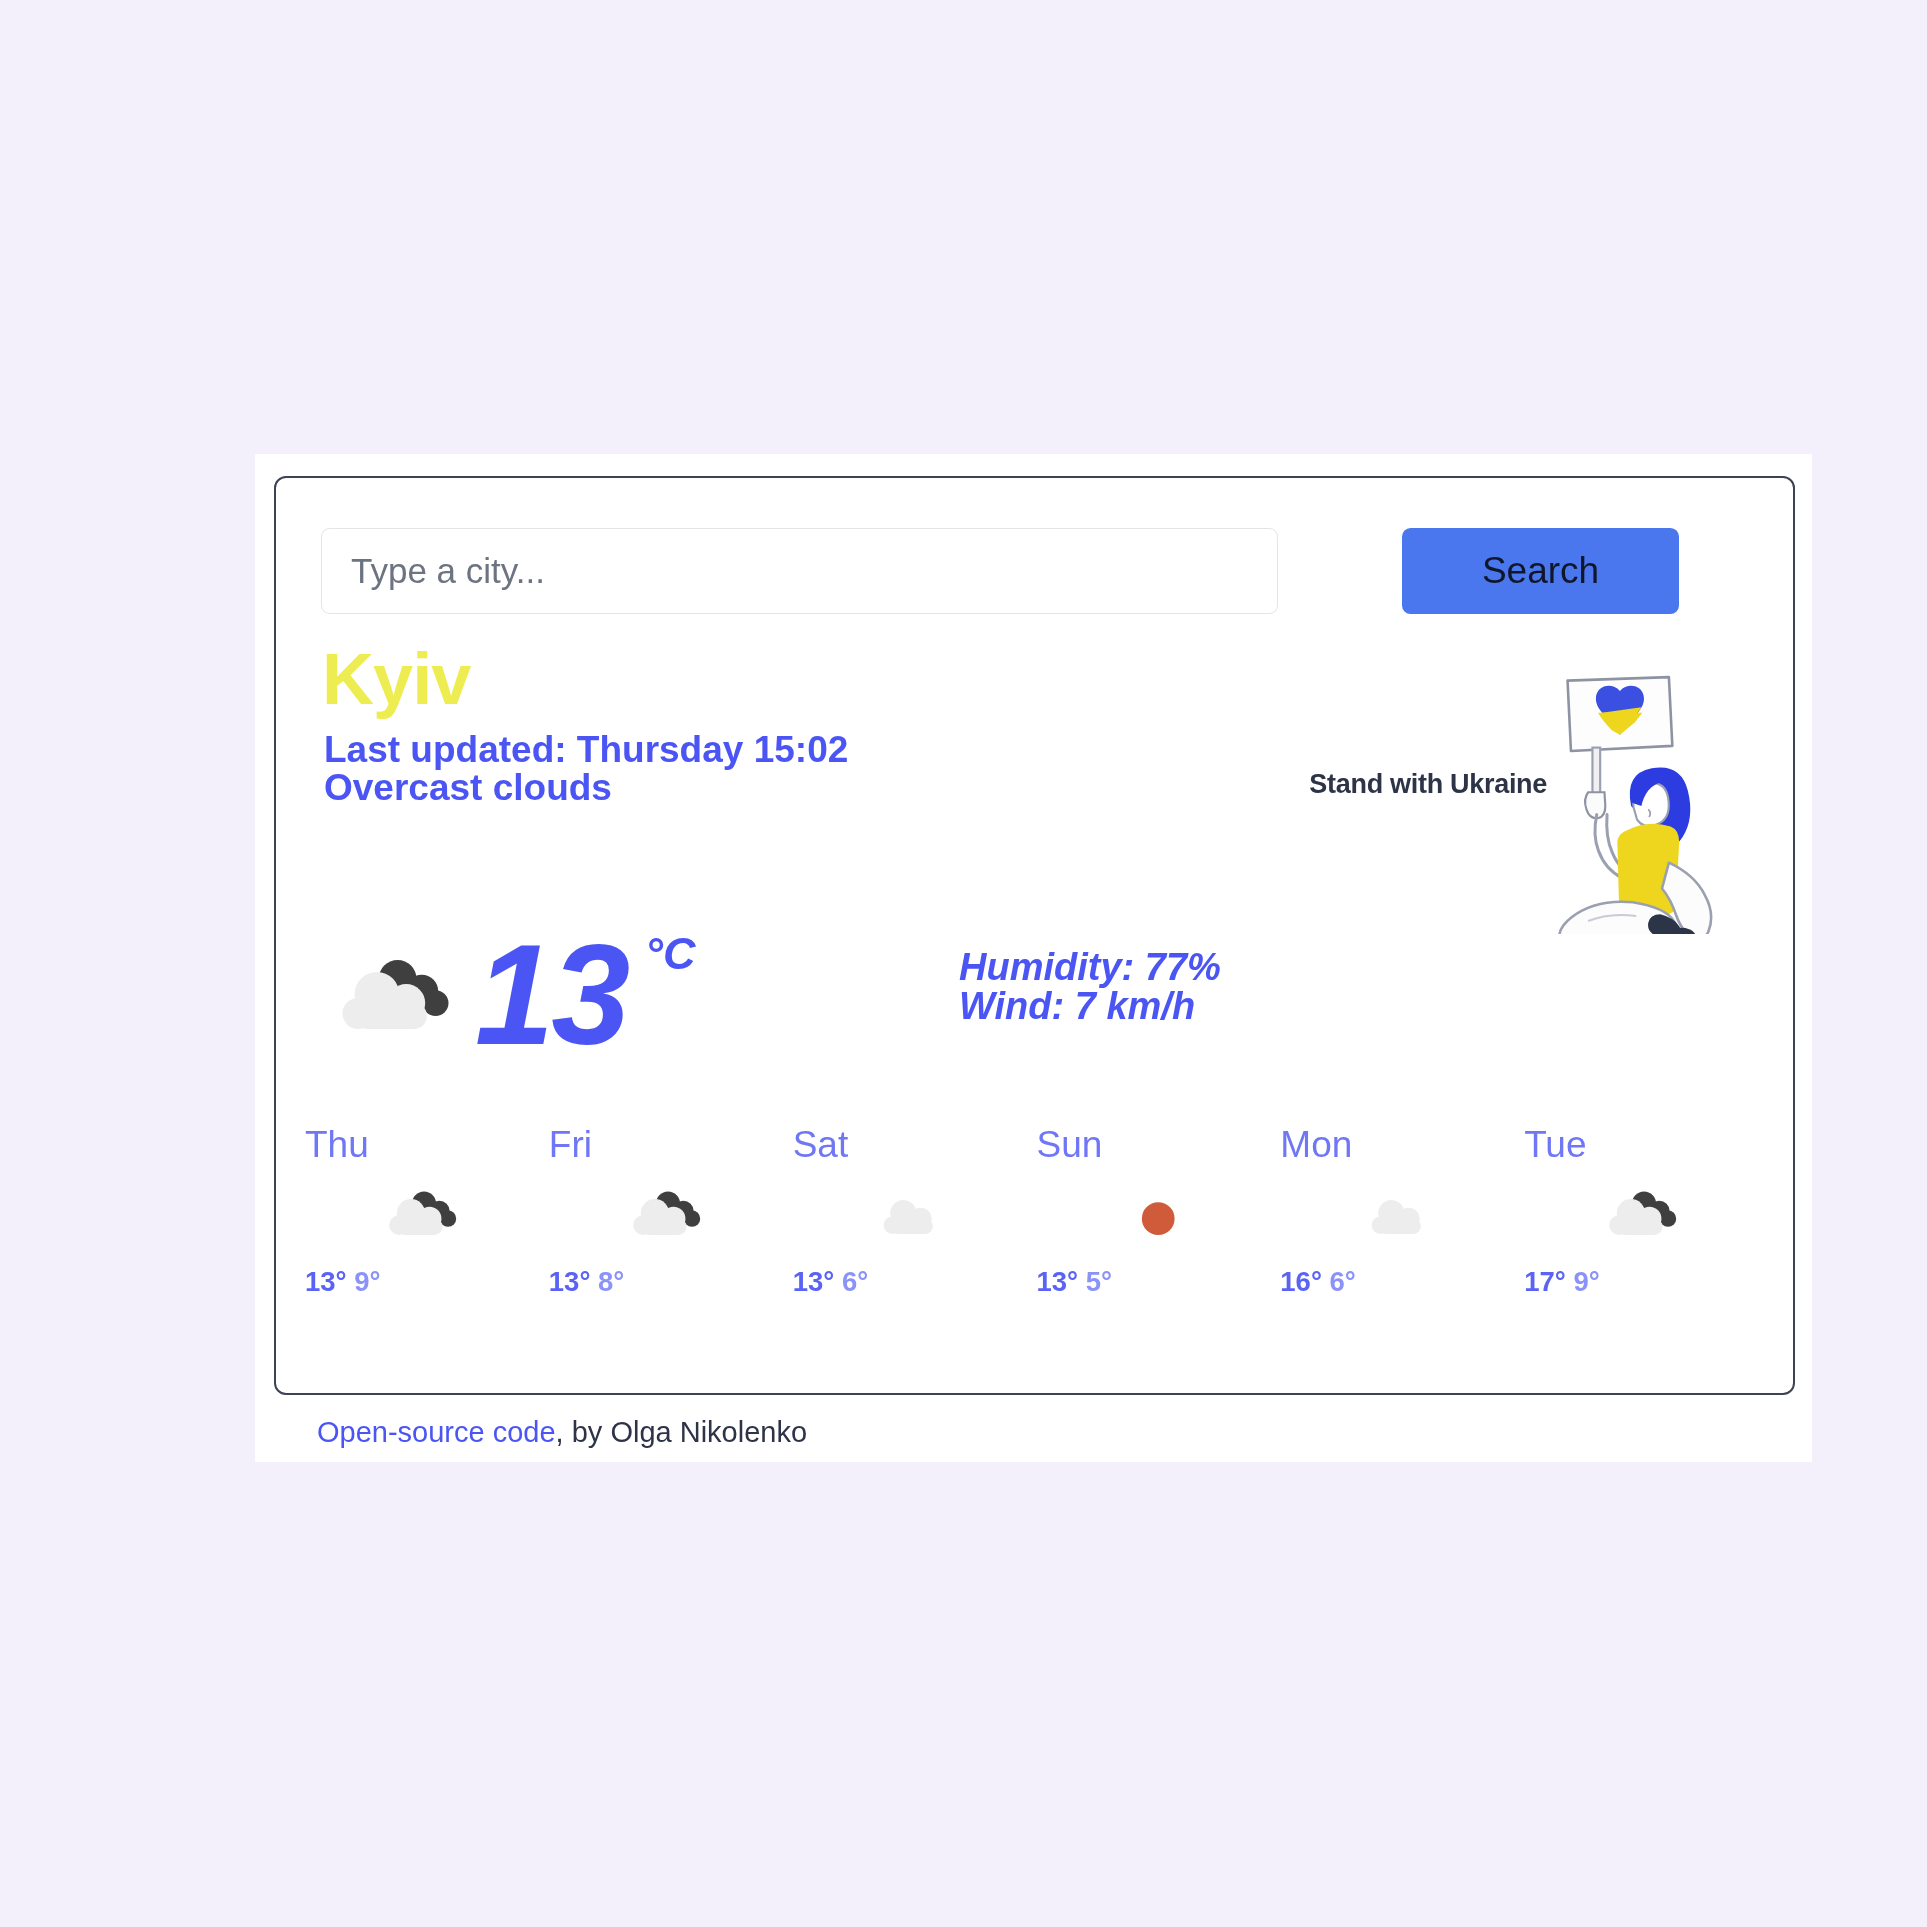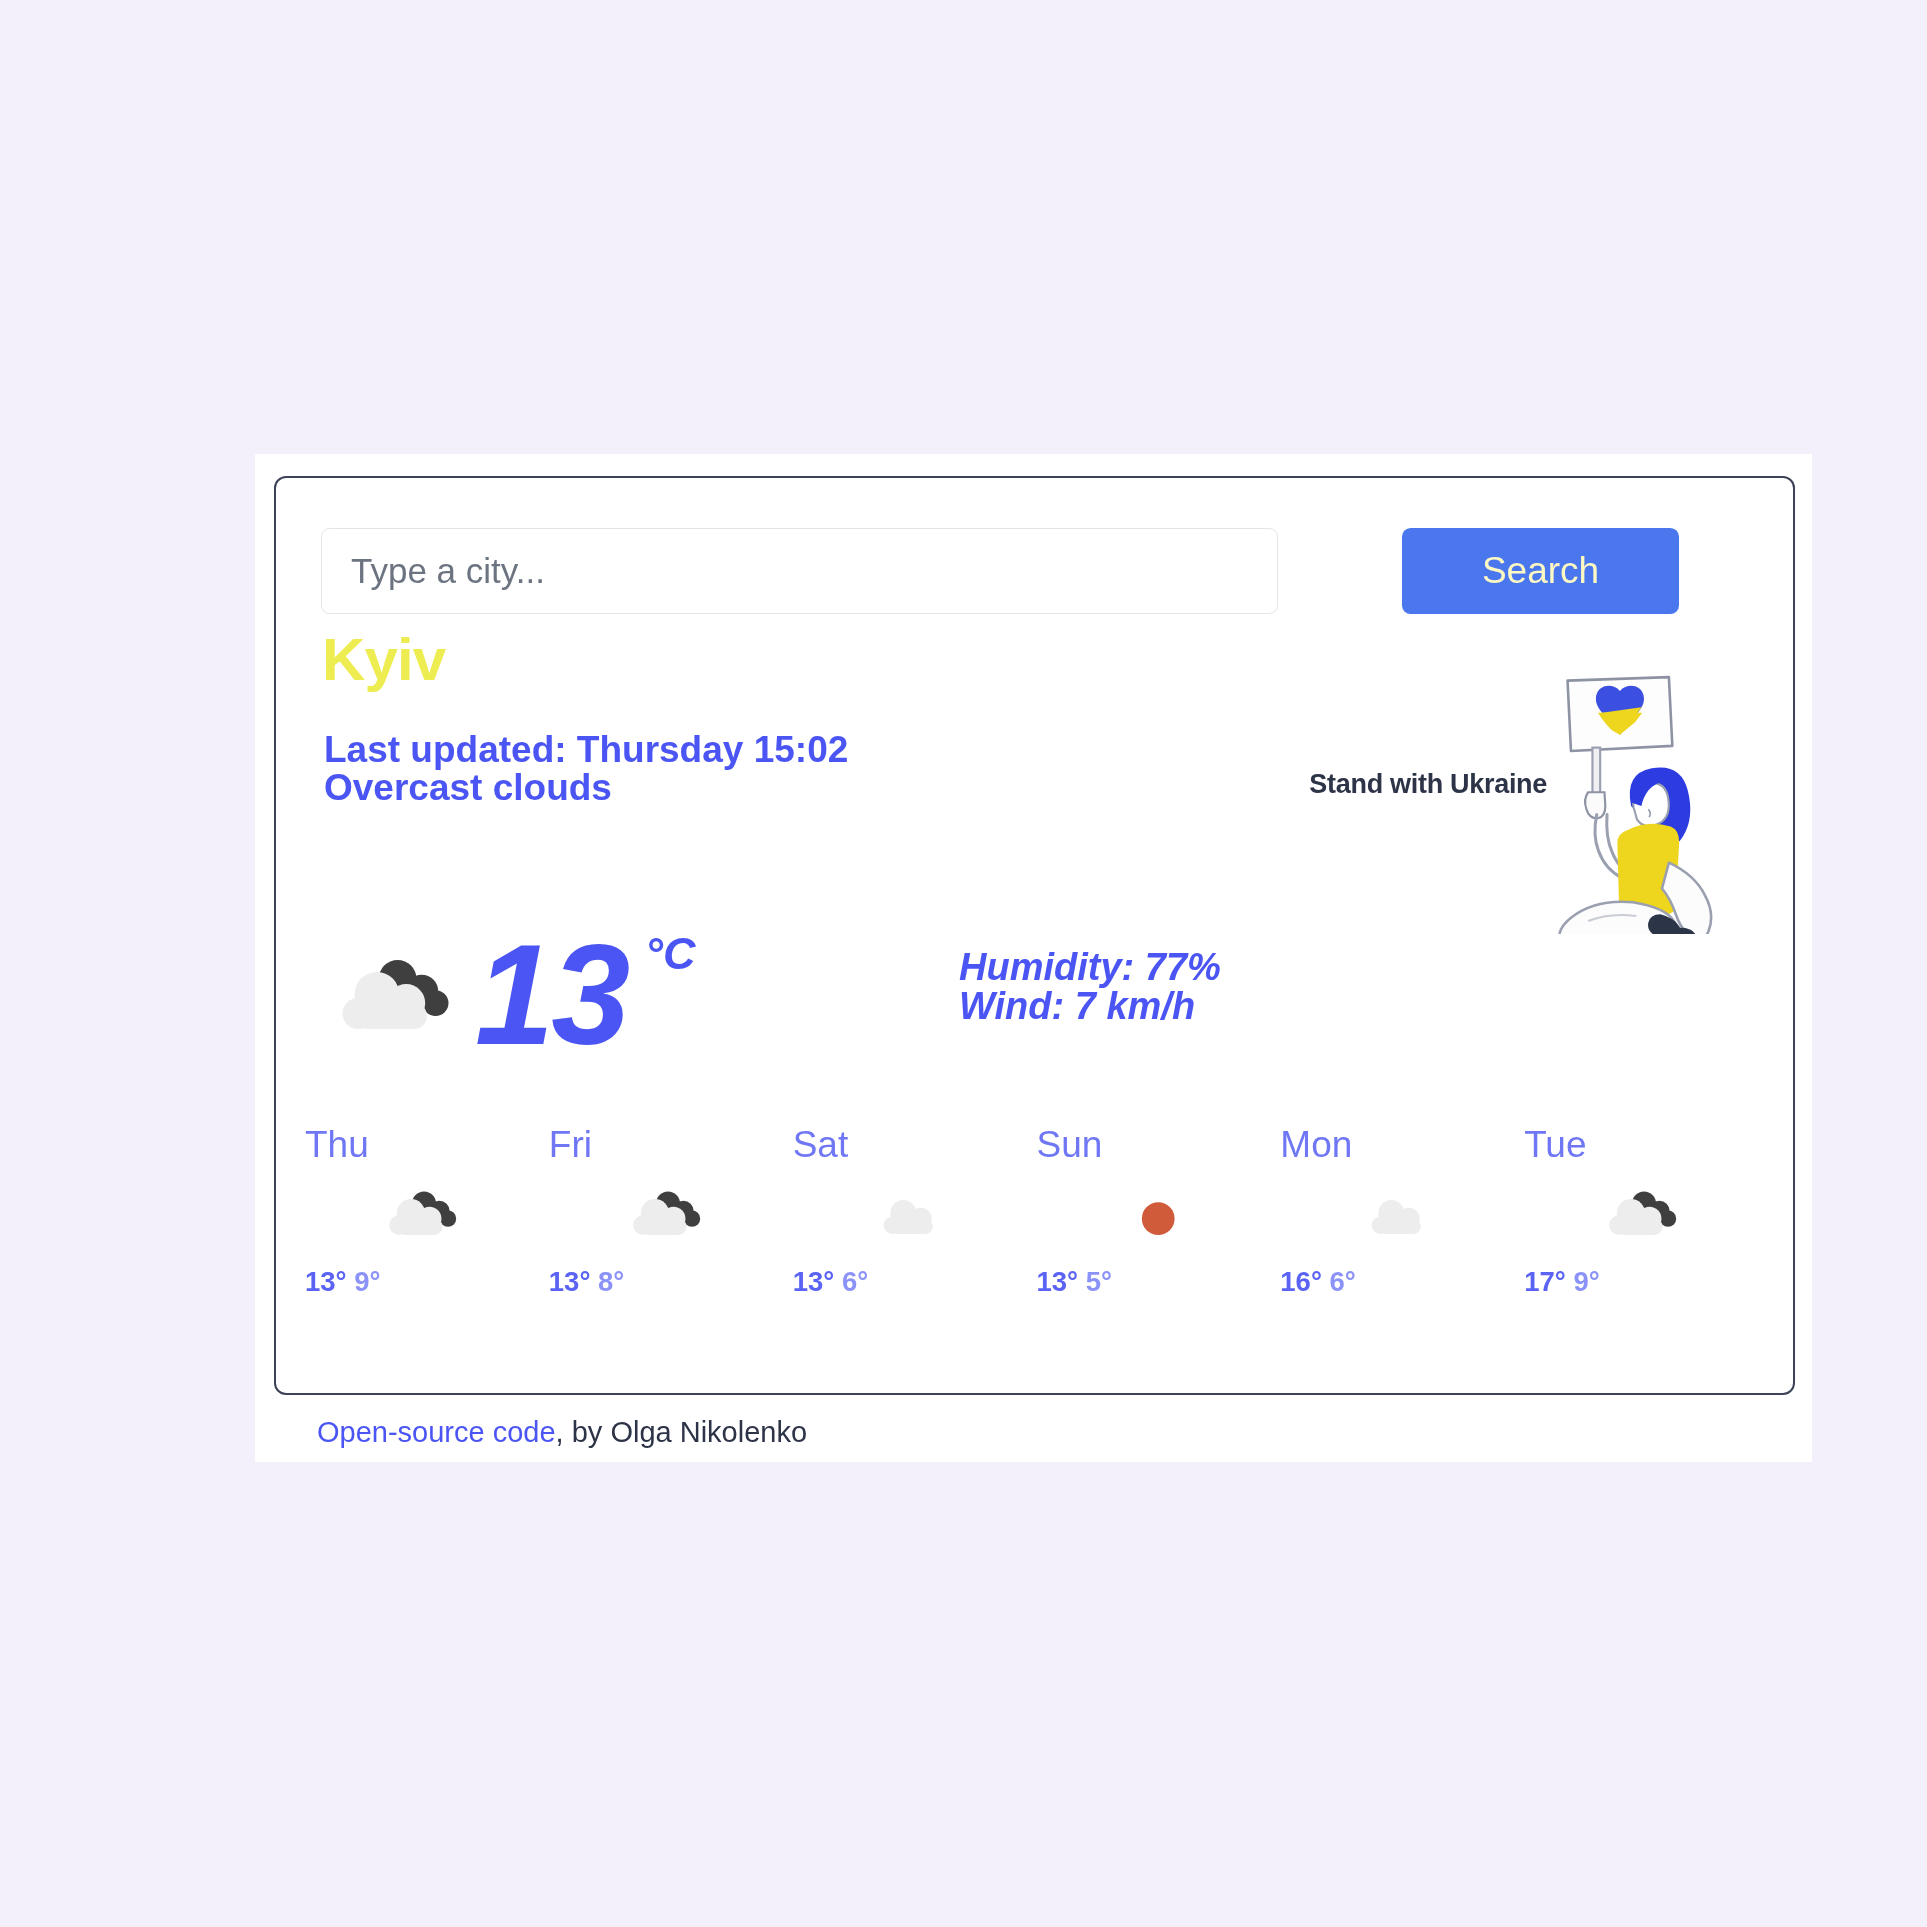--- a/index.html
+++ b/index.html
@@ -69,35 +69,35 @@
   }
   #search-button {
     position: absolute;
     left: 1081px;
     top: 0;
     width: 277px;
     height: 86px;
     background: #4a77ee;
     border: none;
     border-radius: 8.6px;
-    color: #fef9c3;
+    color: #0f172a;
     font-family: "Liberation Sans", sans-serif;
     font-size: 37px;
     cursor: pointer;
     line-height: 86px;
     padding: 0;
     text-align: center;
   }
 
   
   #city-name {
     position: absolute;
     left: 46px;
-    top: 152px;
-    font-size: 60px;
+    top: 165px;
+    font-size: 72px;
     font-weight: bold;
     color: #eded52;
     letter-spacing: -0.9px;
     line-height: 1;
   }
   #last-updated {
     position: absolute;
     left: 48px;
     top: 250px;
     font-size: 37px;

